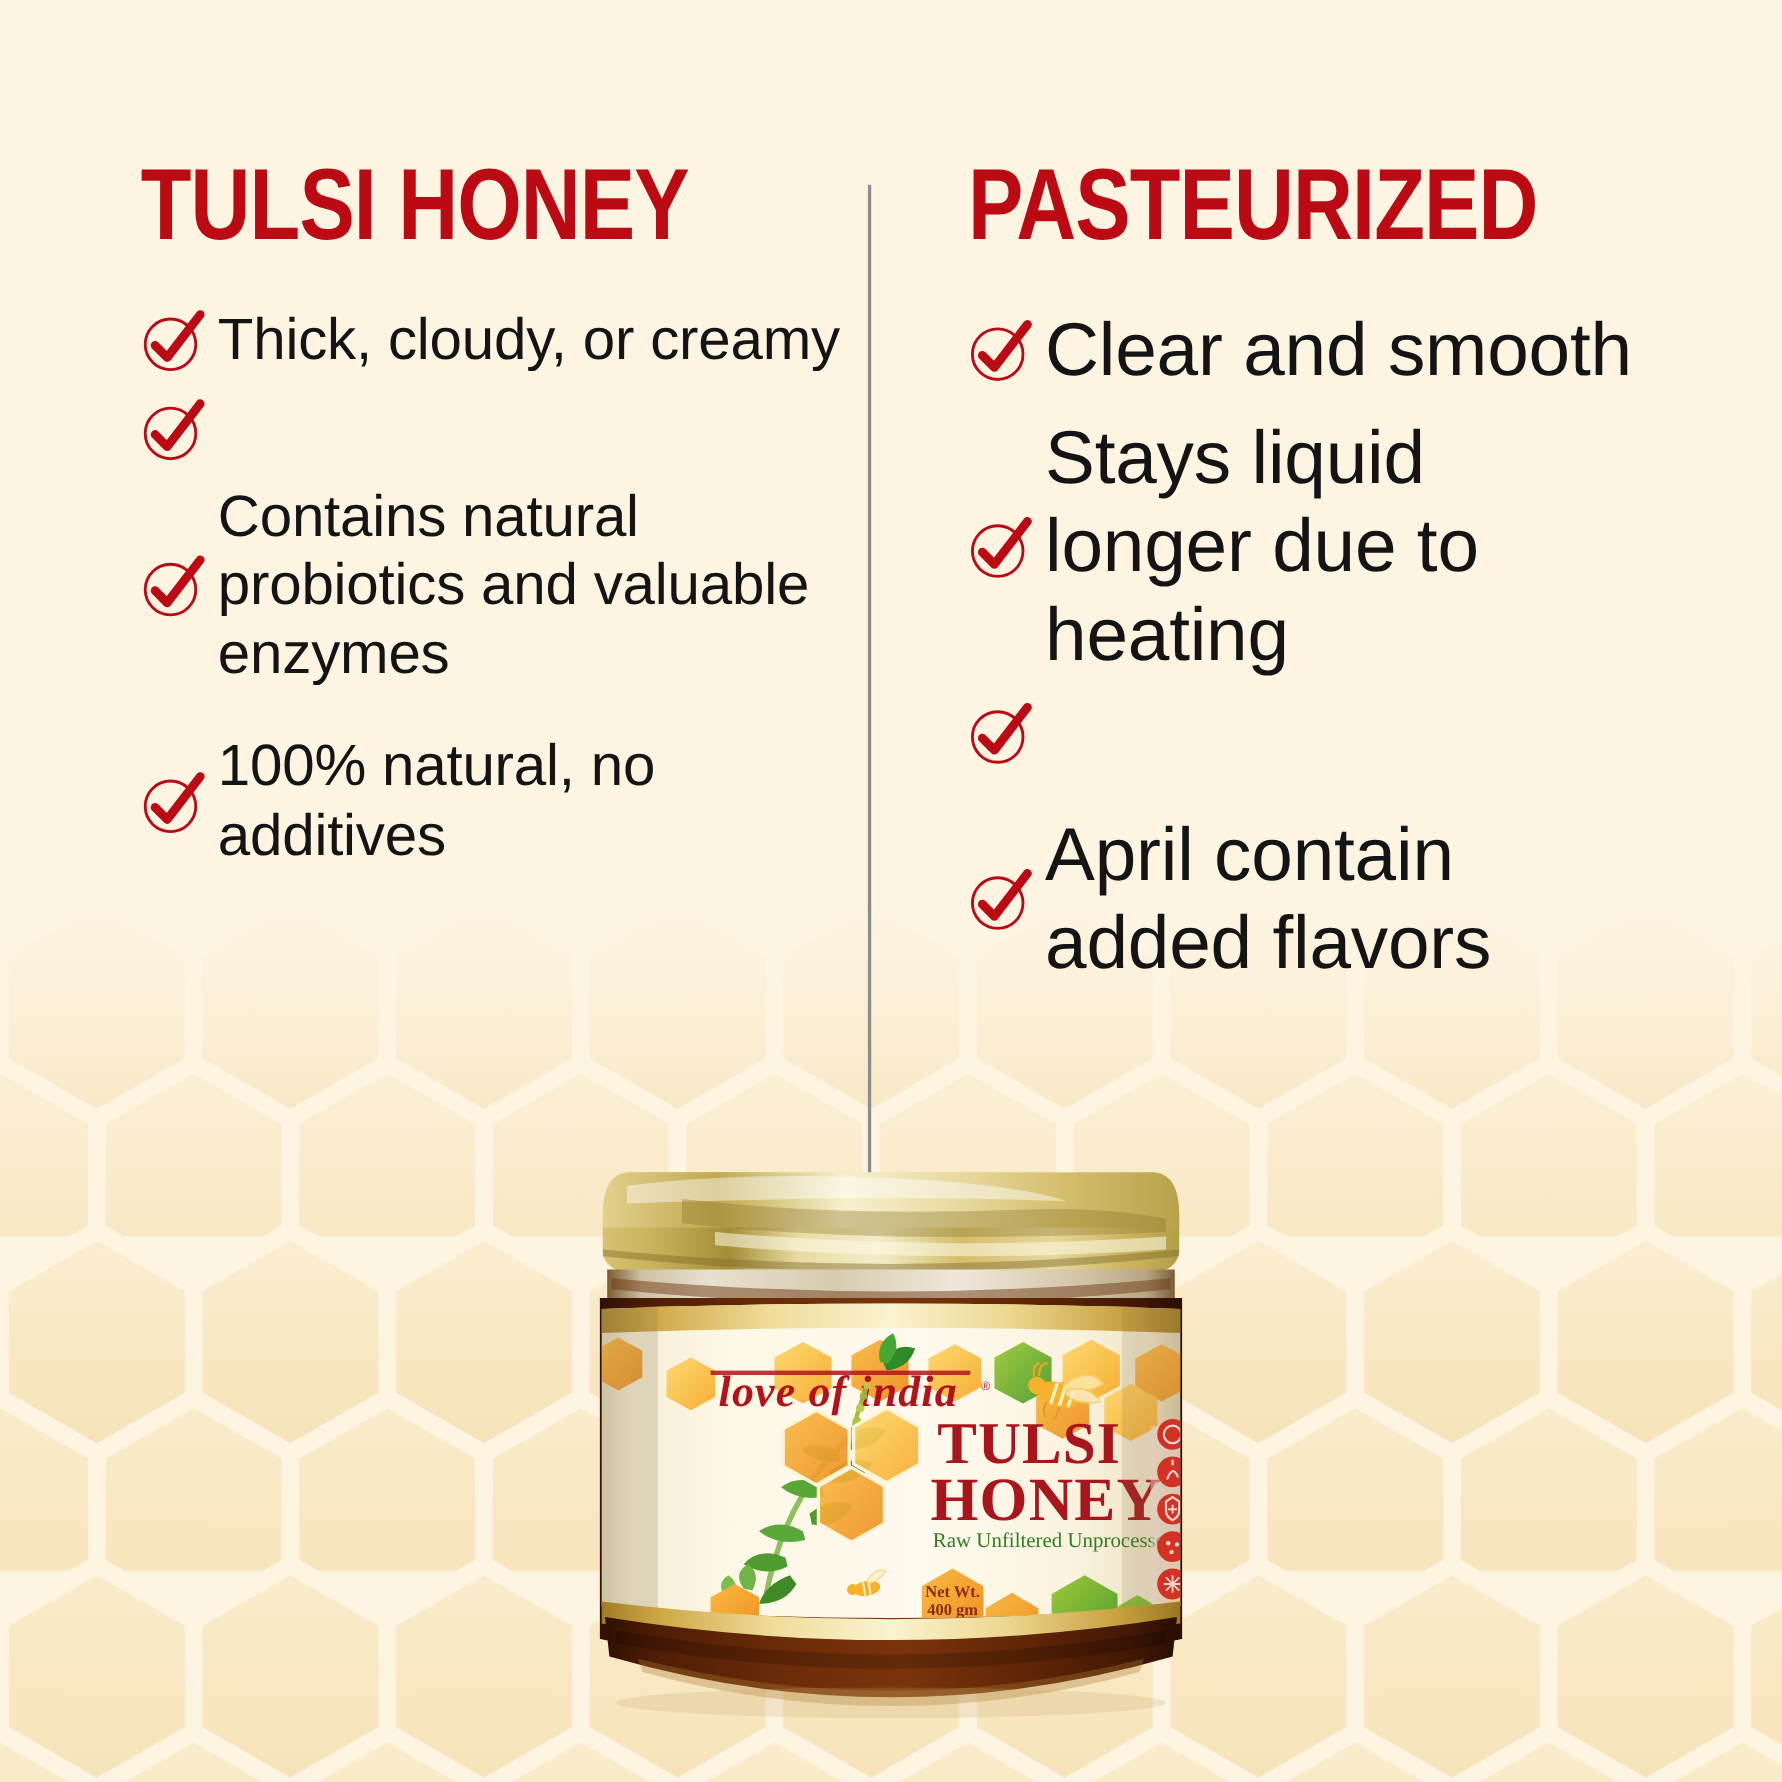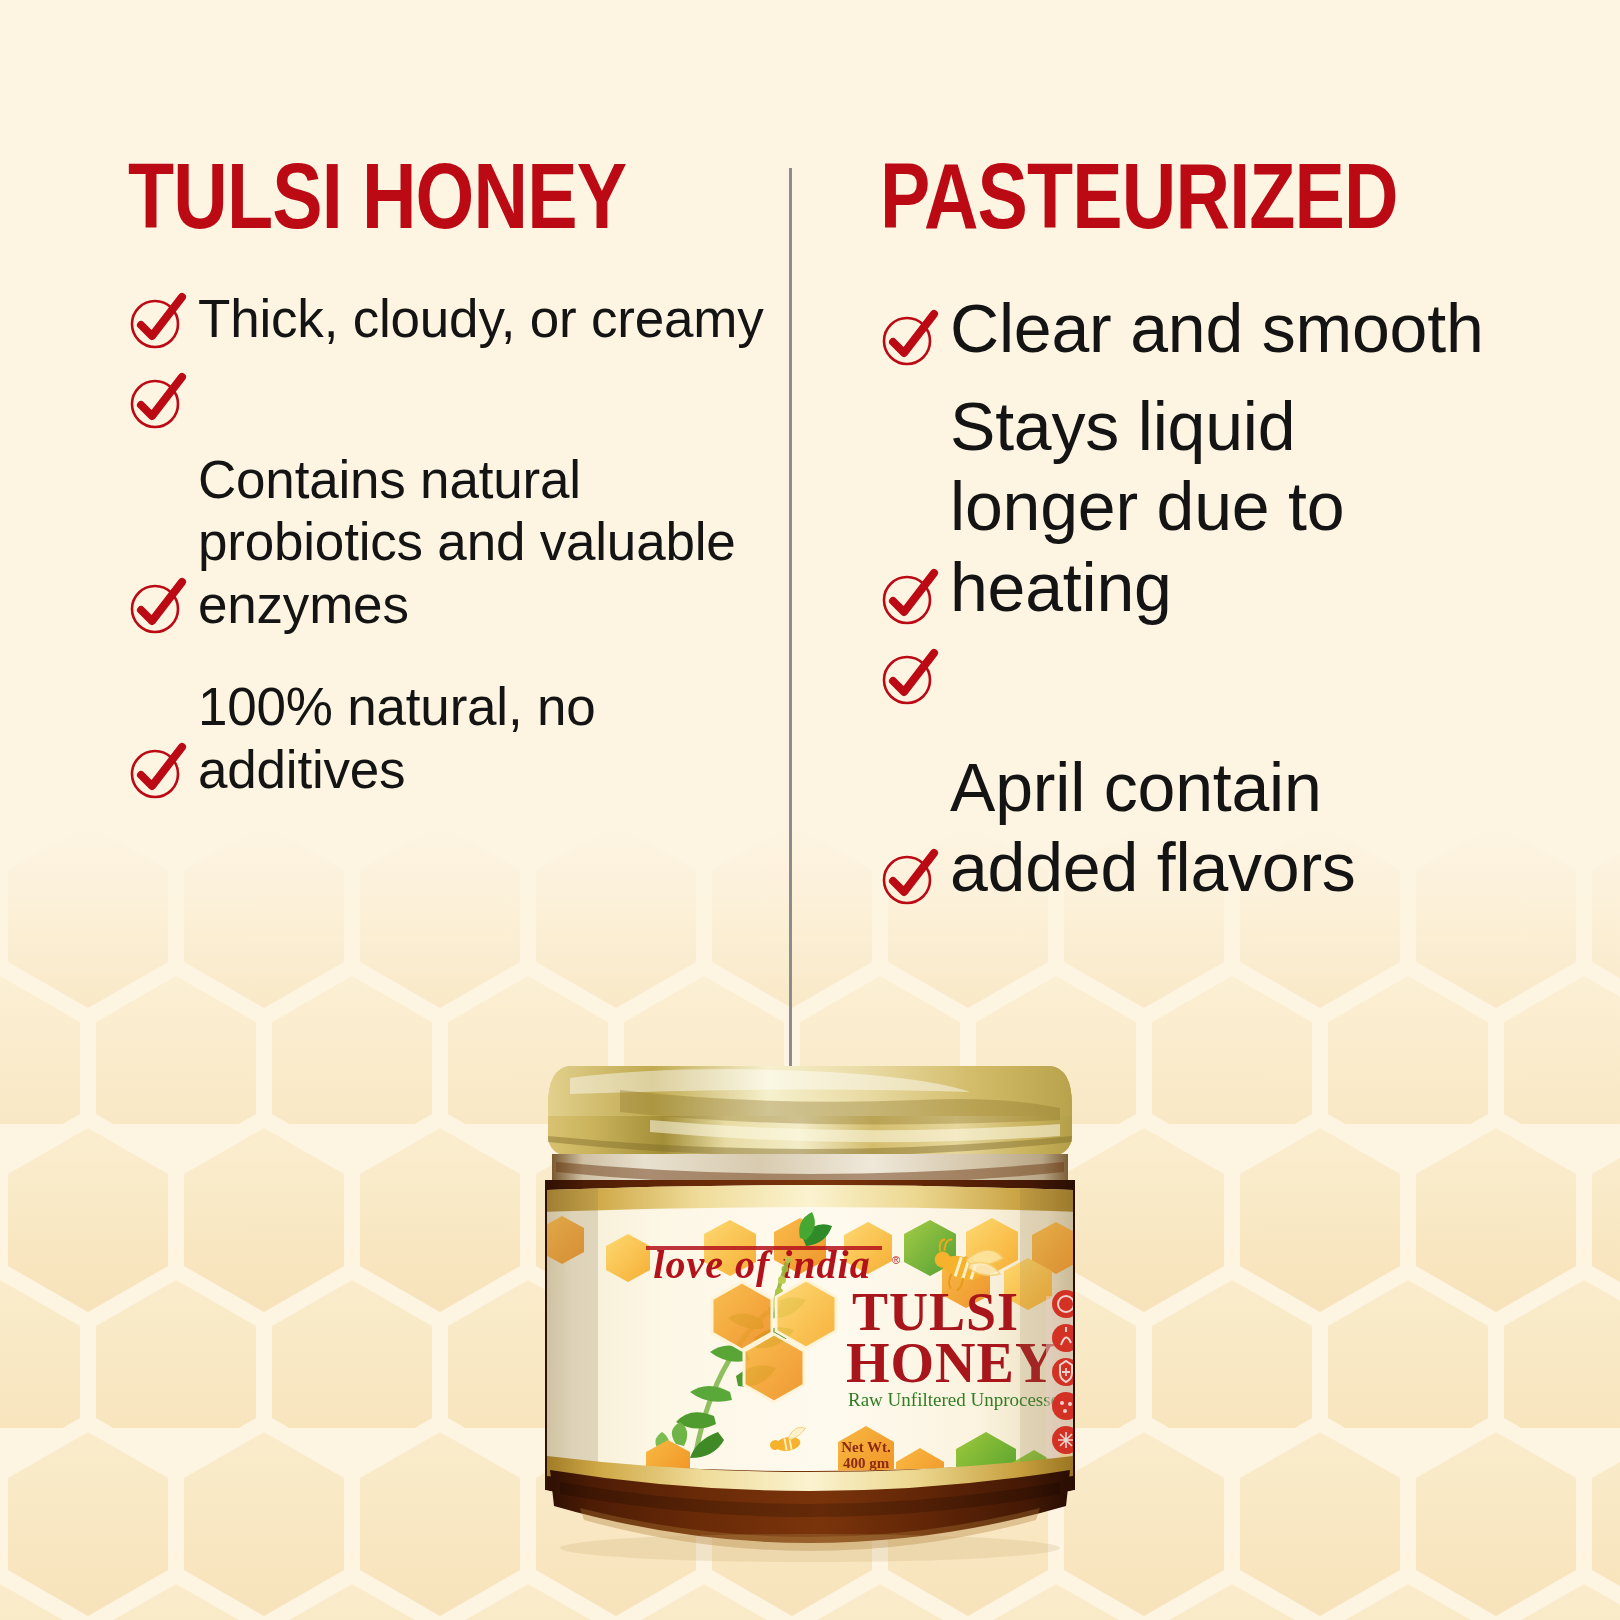--- a/index.html
+++ b/index.html
@@ -14,40 +14,40 @@
   
   #honeycomb-bg{
     position:absolute; left:0; top:820px; width:1620px; height:800px;
     z-index:0; pointer-events:none;
   }
 
   
   #page{ position:absolute; inset:0; z-index:2; }
 
   
-  .col{ position:absolute; top:150px; }
+  .col{ position:absolute; top:140px; }
   #col-left{ left:128px; width:660px; }
   #col-right{ left:880px; width:620px; }
 
   .col-title{
     color:#bb0a14;
     font-family:"Liberation Sans Narrow","Liberation Sans", sans-serif;
     font-weight:bold;
     font-size:92px;
     line-height:1.0;
     letter-spacing:-1px;
     transform:scaleX(0.82);
     transform-origin:left center;
     white-space:nowrap;
     margin-bottom:46px;
   }
 
   .bullets{ list-style:none; }
   .bullet{
-    display:flex; align-items:flex-end;
+    display:flex; align-items:center;
     margin-bottom:18px;
   }
   .bullet.gap-before{ margin-top:40px; }
 
   .check-icon{
     flex:0 0 auto;
     width:58px; height:58px;
     margin-right:12px;
     margin-top:4px;
   }

